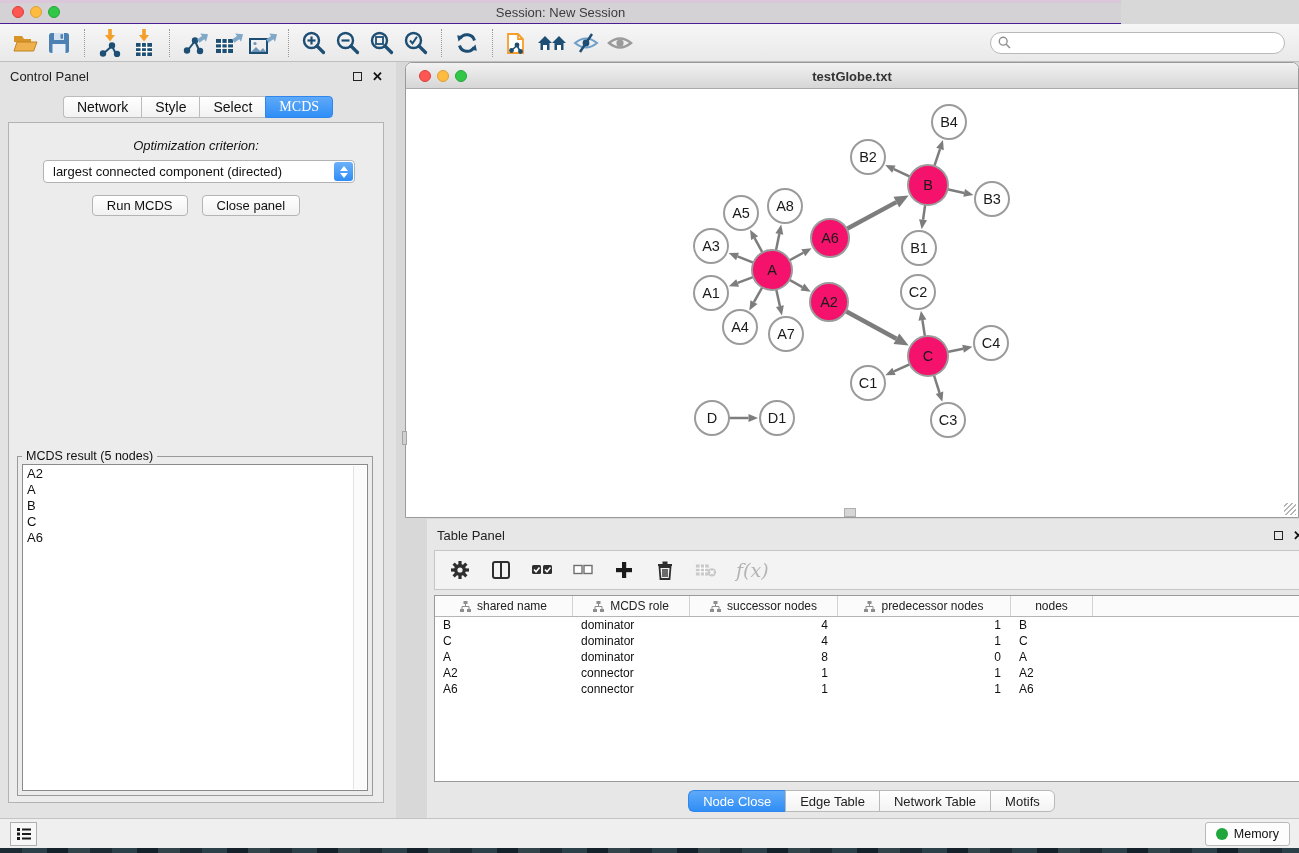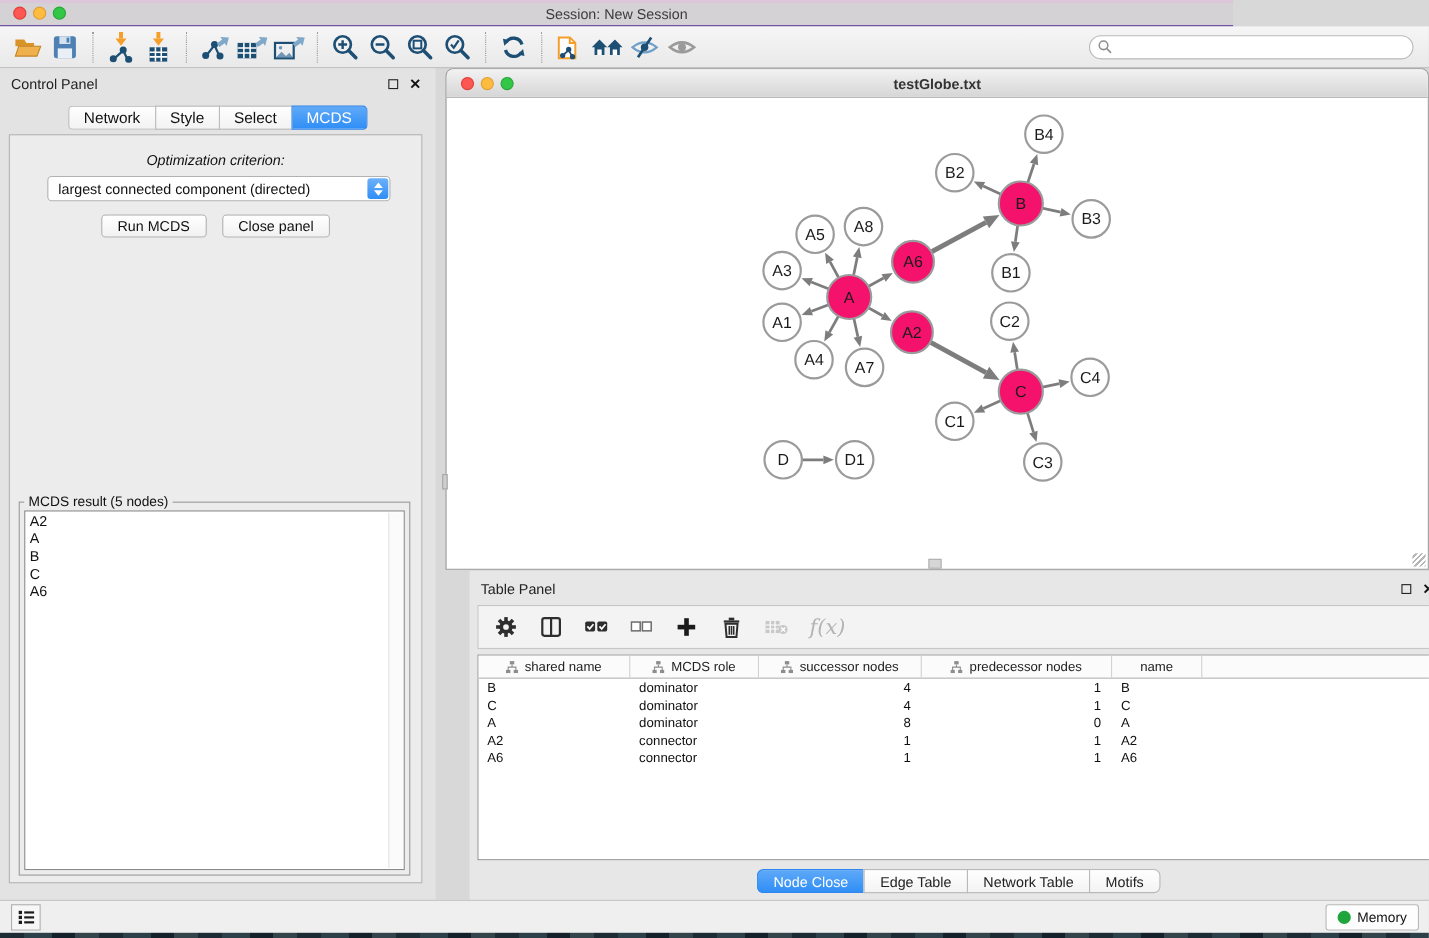--- a/index.html
+++ b/index.html
@@ -25,21 +25,21 @@
   
   .cpanel { position:absolute; left:0; top:62px; width:396px; height:756px; background:#e3e3e3; }
   .panel-head { position:absolute; left:0; top:4px; right:0; height:22px; }
   .panel-head .ptitle { position:absolute; left:10px; top:3px; font-size:13px; color:#222; }
   .float-ic { position:absolute; width:9px; height:9px; border:1.5px solid #222; top:6px; }
   .close-ic { position:absolute; top:3px; font-size:13px; font-weight:bold; color:#111; }
   .cp-tabs { position:absolute; left:0; right:0; top:34px; display:flex; justify-content:center; }
   .tabbtn { height:22px; padding:0 13px; font-size:14px; background:linear-gradient(#ffffff,#f2f2f2); border:1px solid #bcbcbc; border-right:none; display:flex; align-items:center; color:#111; }
   .tabbtn:first-child { border-radius:4px 0 0 4px; }
   .tabbtn:last-child { border-radius:0 4px 4px 0; border-right:1px solid #bcbcbc; }
-  .tabbtn.active { background:linear-gradient(#5fa9f8,#2f8ef6); color:#fff; border-color:#2f86ec; }
+  .tabbtn.active { background:linear-gradient(#5fa9f8,#2f8ef6); color:#fff; border-color:#2f86ec;font-family:Liberation Serif, serif; }
   .cp-body { position:absolute; left:8px; right:12px; top:60px; bottom:15px; background:#ececec; border:1px solid #b3b3b3; }
   .opt-label { position:absolute; top:15px; left:0; right:0; text-align:center; font-size:13px; color:#111;font-style:italic; }
   .opt-select { position:absolute; left:34px; top:37px; width:312px; height:23px; background:#fff; border:1px solid #b2b2b2; border-radius:4px; font-size:13px; display:flex; align-items:center; padding-left:9px; color:#111; }
   .opt-stepper { position:absolute; right:1px; top:1px; bottom:1px; width:19px; border-radius:3px; background:linear-gradient(#6db1f9,#2e8df6); display:flex; flex-direction:column; align-items:center; justify-content:center; gap:2px; }
   .chev { width:0; height:0; border-left:4px solid transparent; border-right:4px solid transparent; }
   .chev.up { border-bottom:5px solid #fff; }
   .chev.dn { border-top:5px solid #fff; }
   .cp-buttons { position:absolute; left:0; right:0; top:70px; display:flex; justify-content:center; gap:14px; }
   .pushbtn { height:21px; padding:0 14px; font-size:13px; background:linear-gradient(#ffffff,#f1f1f1); border:1px solid #b4b4b4; border-radius:4px; color:#111; display:flex; align-items:center; }
   .fieldset { position:absolute; left:8px; right:10px; top:333px; height:340px; border:1px solid #9a9a9a; }
@@ -493,21 +493,21 @@
         <div class="th" style="width: 173px;">
           <svg width="11" height="11" viewBox="0 0 11 11">
             <rect x="3.5" y="0" width="4" height="3" fill="#8d8d8d"></rect>
             <path d="M5.5 3 v2.5 M2 8 v-2.5 h7 V8" stroke="#8d8d8d" fill="none"></path>
             <rect x="0" y="8" width="4" height="3" fill="#8d8d8d"></rect>
             <rect x="7" y="8" width="4" height="3" fill="#8d8d8d"></rect>
           </svg>
           <span>predecessor nodes</span>
         </div>
         <div class="th" style="width: 82px;">
-          <span>name</span>
+          <span>nodes</span>
         </div>
       </div>
     <div id="tbl-body">
         <div class="tr">
           <div class="td" style="width: 138px;">B</div>
           <div class="td" style="width: 117px;">dominator</div>
           <div class="td num" style="width: 148px;">4</div>
           <div class="td num" style="width: 173px;">1</div>
           <div class="td" style="width: 82px;">B</div>
         </div>

